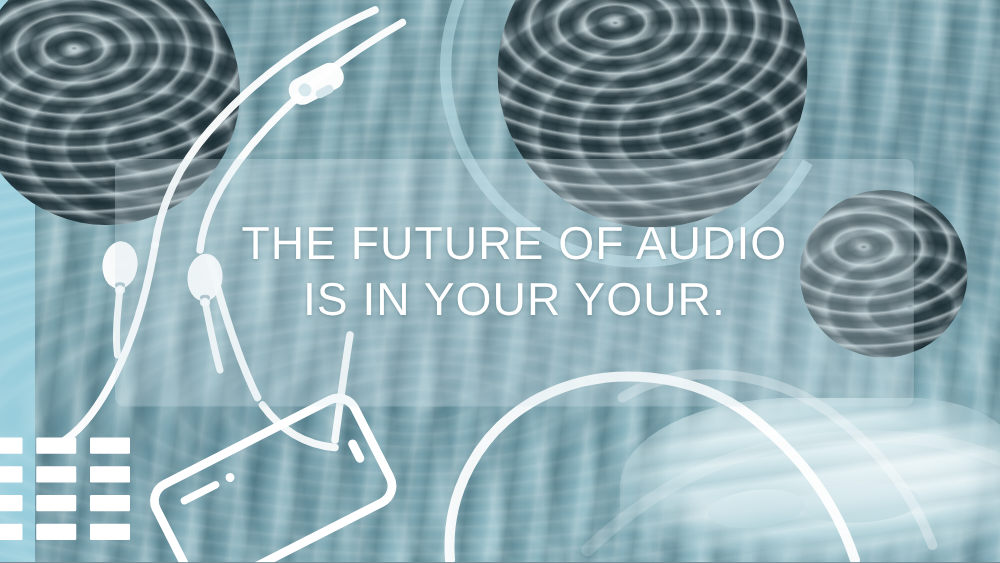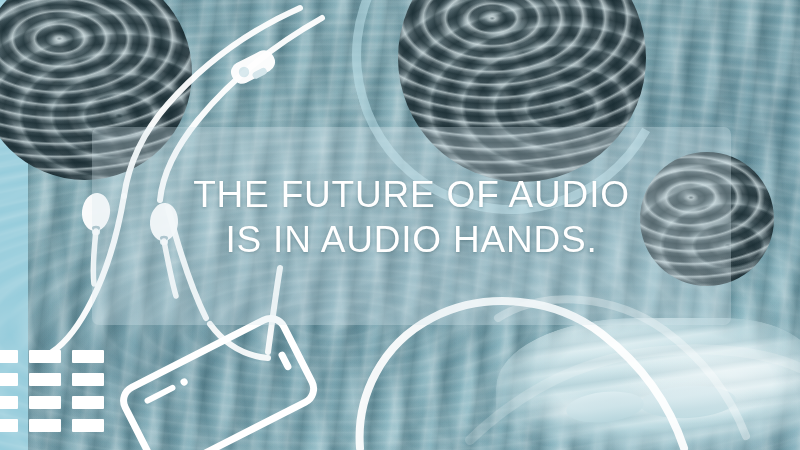--- a/index.html
+++ b/index.html
@@ -259,21 +259,21 @@
     <path d="M360,448 C356,396 382,344 432,318 C486,290 556,298 602,334 C648,370 672,412 684,448" fill="none" stroke="#ffffff" stroke-width="8" stroke-linecap="round" opacity="0.92"></path>
     <path d="M498,318 C546,288 616,296 664,330 C708,362 732,400 746,436" fill="none" stroke="#ffffff" stroke-width="8" stroke-linecap="round" opacity="0.34"></path>
 
     <path d="M470,440 C520,392 580,360 650,352 C716,344 770,354 800,368" fill="none" stroke="#ffffff" stroke-width="10" stroke-linecap="round" opacity="0.18"></path>
   </svg>
 
   <div id="headline-panel"></div>
 
   <div id="headline">
     <span class="hl-line">THE FUTURE OF AUDIO</span>
-    <span class="hl-line">IS IN AUDIO HANDS.</span>
+    <span class="hl-line">IS IN YOUR YOUR.</span>
   </div>
 
   <div id="bar-grid">
     <div class="bar"></div>
     <div class="bar"></div>
     <div class="bar"></div>
     <div class="bar"></div>
     <div class="bar"></div>
     <div class="bar"></div>
     <div class="bar"></div>

